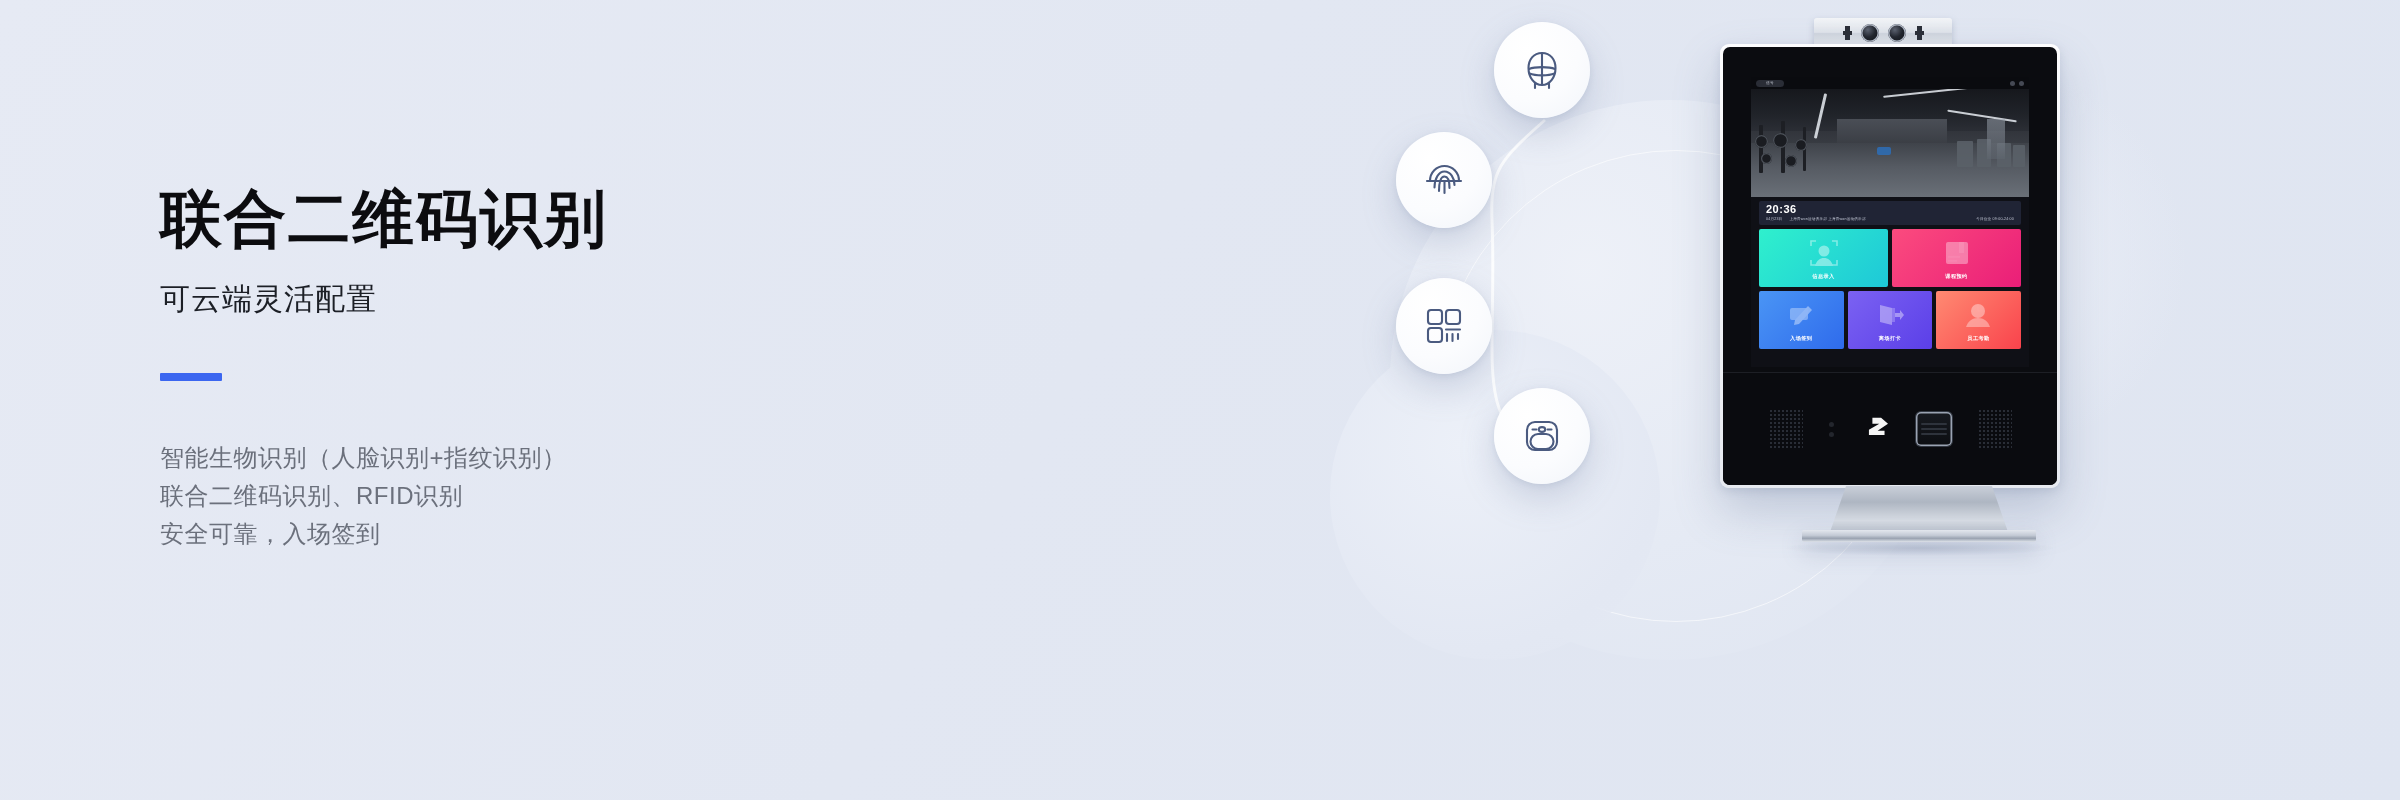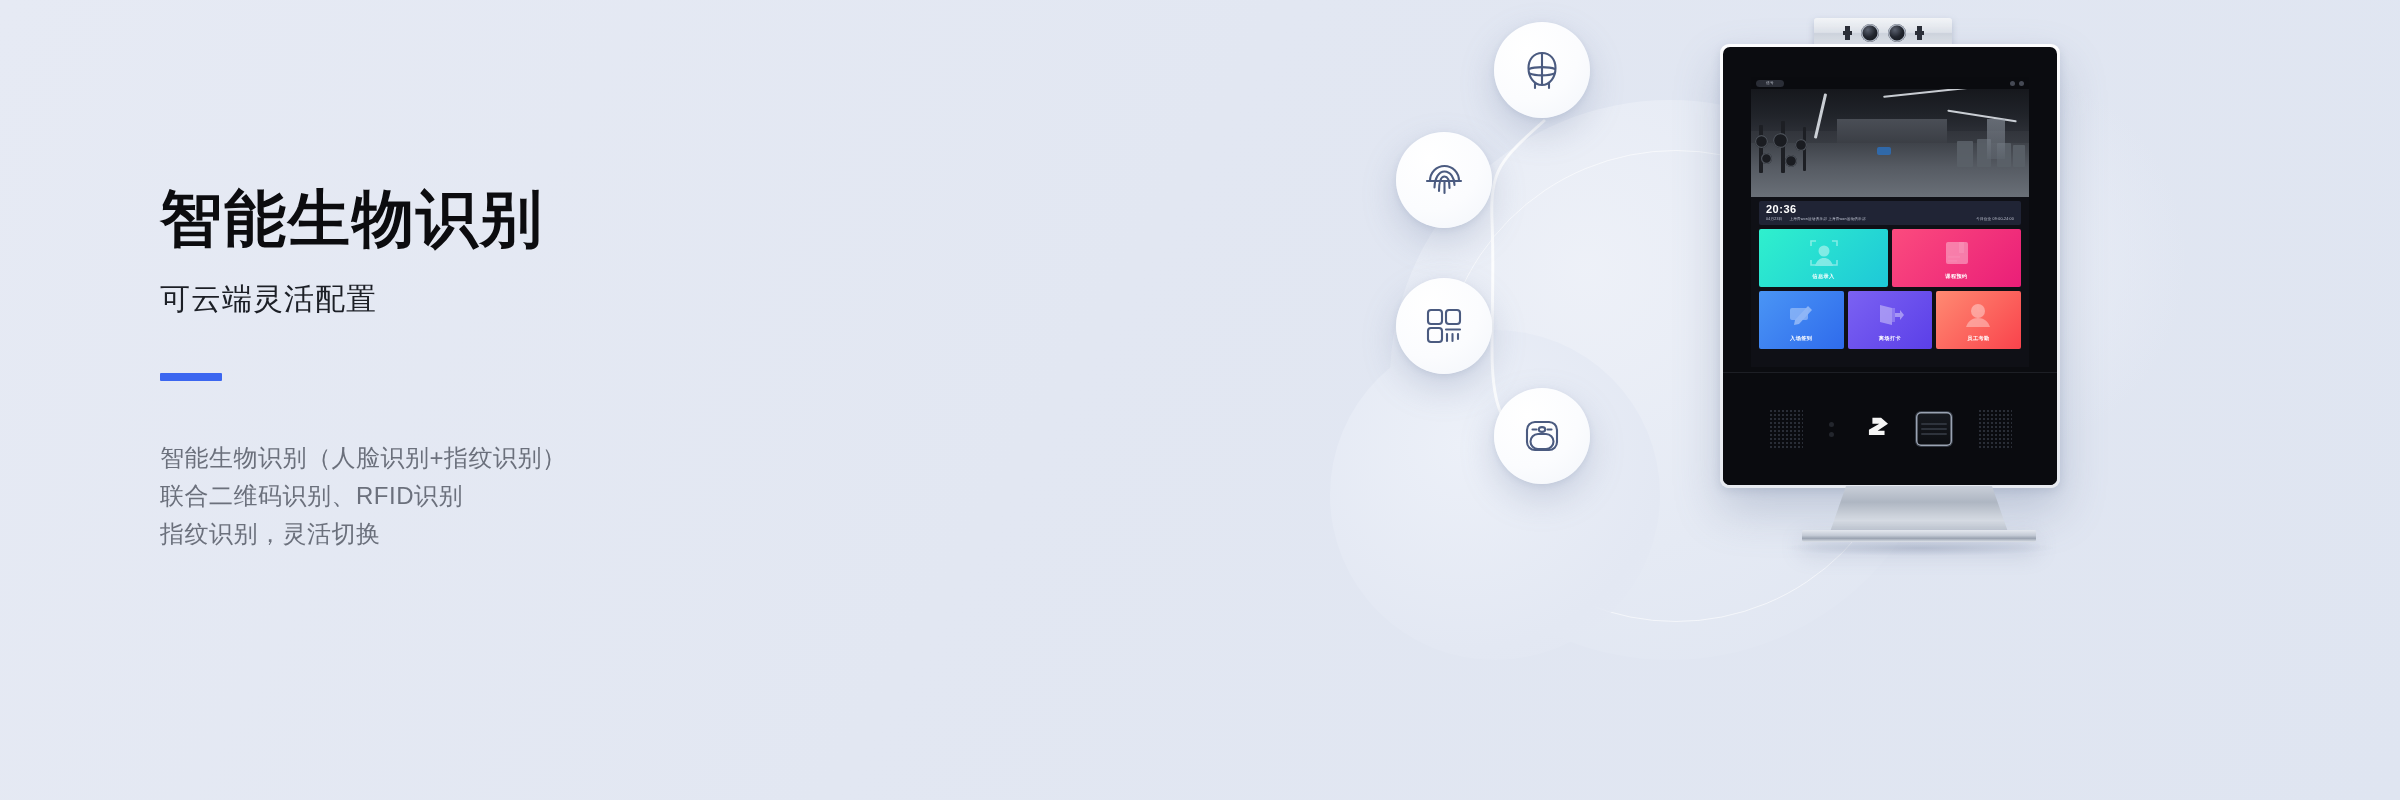--- a/index.html
+++ b/index.html
@@ -191,27 +191,27 @@
   <div class="bg-blob blob-ring"></div>
   <div class="bg-blob blob-soft1"></div>
   <div class="bg-blob blob-soft2"></div>
 
   <svg class="connector" viewBox="0 0 320 680">
     <path d="M165 100 C 120 140, 110 150, 112 200 C 114 250, 112 280, 112 330
              C 112 380, 118 400, 150 435" fill="none" stroke="#ffffff" stroke-width="3" opacity=".85"></path>
   </svg>
 
   <div class="copy">
-    <h1 class="headline">智能生物识别</h1>
+    <h1 class="headline">联合二维码识别</h1>
     <div class="subhead">可云端灵活配置</div>
     <div class="accent-bar"></div>
     <div class="bullets">
       <div class="bullet">智能生物识别（人脸识别+指纹识别）</div>
       <div class="bullet">联合二维码识别、RFID识别</div>
-      <div class="bullet">指纹识别，灵活切换</div>
+      <div class="bullet">安全可靠，入场签到</div>
     </div>
   </div>
 
   <div class="icon-bubble ib-face">
     <svg width="46" height="46" viewBox="0 0 46 46">
       <g fill="none" stroke="#4b5b80" stroke-width="2.1" stroke-linecap="round">
         <path d="M23 6 C 31.5 6, 36.5 12.5, 36.5 21 C 36.5 30, 31 38, 23 38
                  C 15 38, 9.5 30, 9.5 21 C 9.5 12.5, 14.5 6, 23 6 Z"></path>
         <path d="M23 6 L23 38"></path>
         <path d="M10 22 C 16 19.5, 30 19.5, 36 22"></path>

